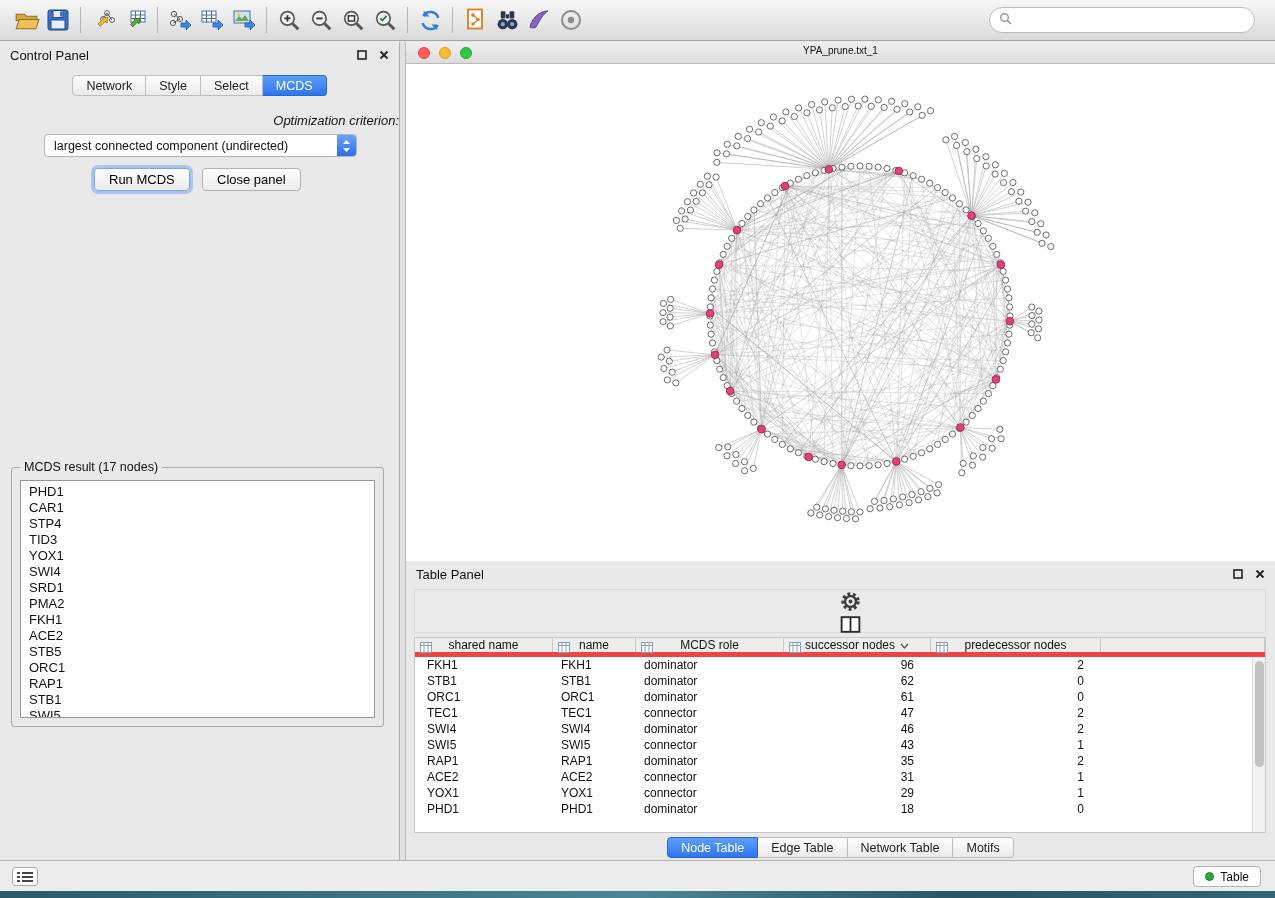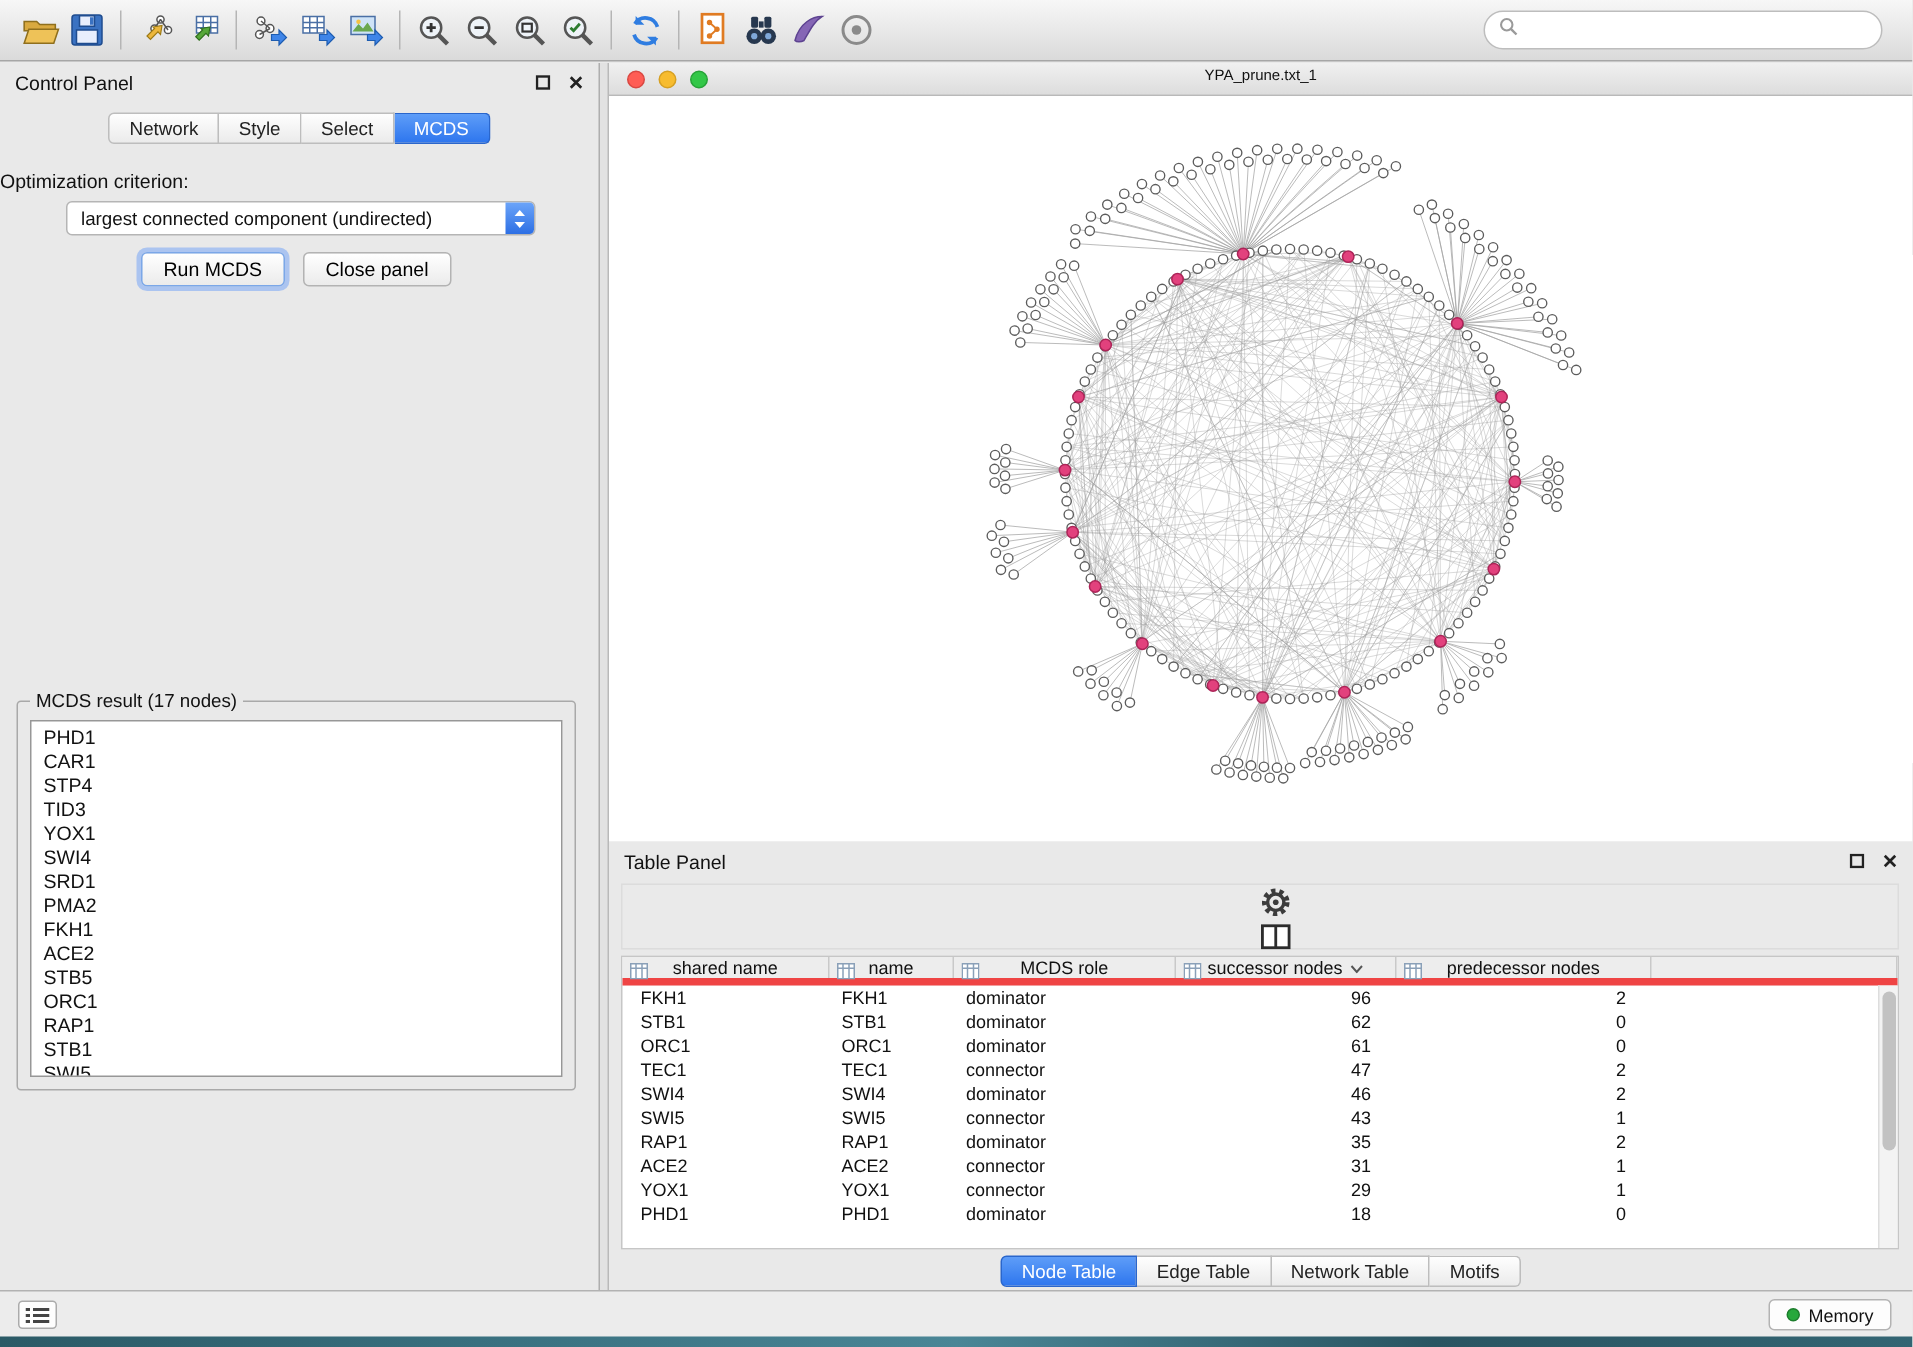--- a/index.html
+++ b/index.html
@@ -23,21 +23,21 @@
   .ph-icons span { display:flex; }
 
   .seg-row { display:flex; justify-content:center; }
   #cp-tabs { margin-top:7px; }
   .seg-btn { height:21px; padding:0 13px; font-size:12.5px; display:flex; align-items:center;
     background:linear-gradient(#fefefe,#ebebeb); border:1px solid #bdbdbd; border-left:none; color:#222; cursor:default; }
   .seg-btn:first-child { border-left:1px solid #bdbdbd; border-radius:4px 0 0 4px; }
   .seg-btn:last-child { border-radius:0 4px 4px 0; }
   .seg-btn.active { background:linear-gradient(#5e9df8,#2e76ee); border-color:#2a66cc; color:#fff; }
 
-  #opt-label { position:absolute; left:0; top:71px; width:100%; text-align:left; font-size:13px; }
+  #opt-label { position:absolute; left:0; top:71px; width:100%; text-align:right; font-size:13px;font-style:italic; }
   #opt-select { position:absolute; left:44px; top:92px; width:313px; height:23px; background:#fff;
     border:1px solid #b5b5b5; border-radius:4px; display:flex; align-items:center; font-size:12.5px; }
   #opt-select .val { padding-left:9px; flex:1; white-space:nowrap; overflow:hidden; }
   #opt-select .stepper { width:19px; height:21px; border-radius:0 3px 3px 0;
     background:linear-gradient(#6ba4f9,#2d6fe4); display:flex; align-items:center; justify-content:center; }
 
   .cp-btn { position:absolute; height:23px; border:1px solid #b3b3b3; border-radius:4px;
     background:linear-gradient(#ffffff,#ebebeb); font-size:13px; padding:0 14px; font-family:Liberation Sans, sans-serif; }
   #run-btn { left:94px; top:126px; border-color:#7ba7e8; box-shadow:0 0 0 3px rgba(120,165,245,.55); }
   #closepanel-btn { left:202px; top:126px; }
@@ -1325,16 +1325,16 @@
           <rect x="5" y="1" width="11" height="2"></rect>
           <rect x="0" y="5" width="3" height="2"></rect>
           <rect x="5" y="5" width="11" height="2"></rect>
           <rect x="0" y="9" width="3" height="2"></rect>
           <rect x="5" y="9" width="11" height="2"></rect>
         </g>
       </svg>
   </span>
   <span id="memory-btn">
     <span id="memory-dot"></span>
-    <span>Memory</span>
+    <span>Table</span>
   </span>
 </div>
 <div id="desktop-strip"></div>
 
 </body></html>

